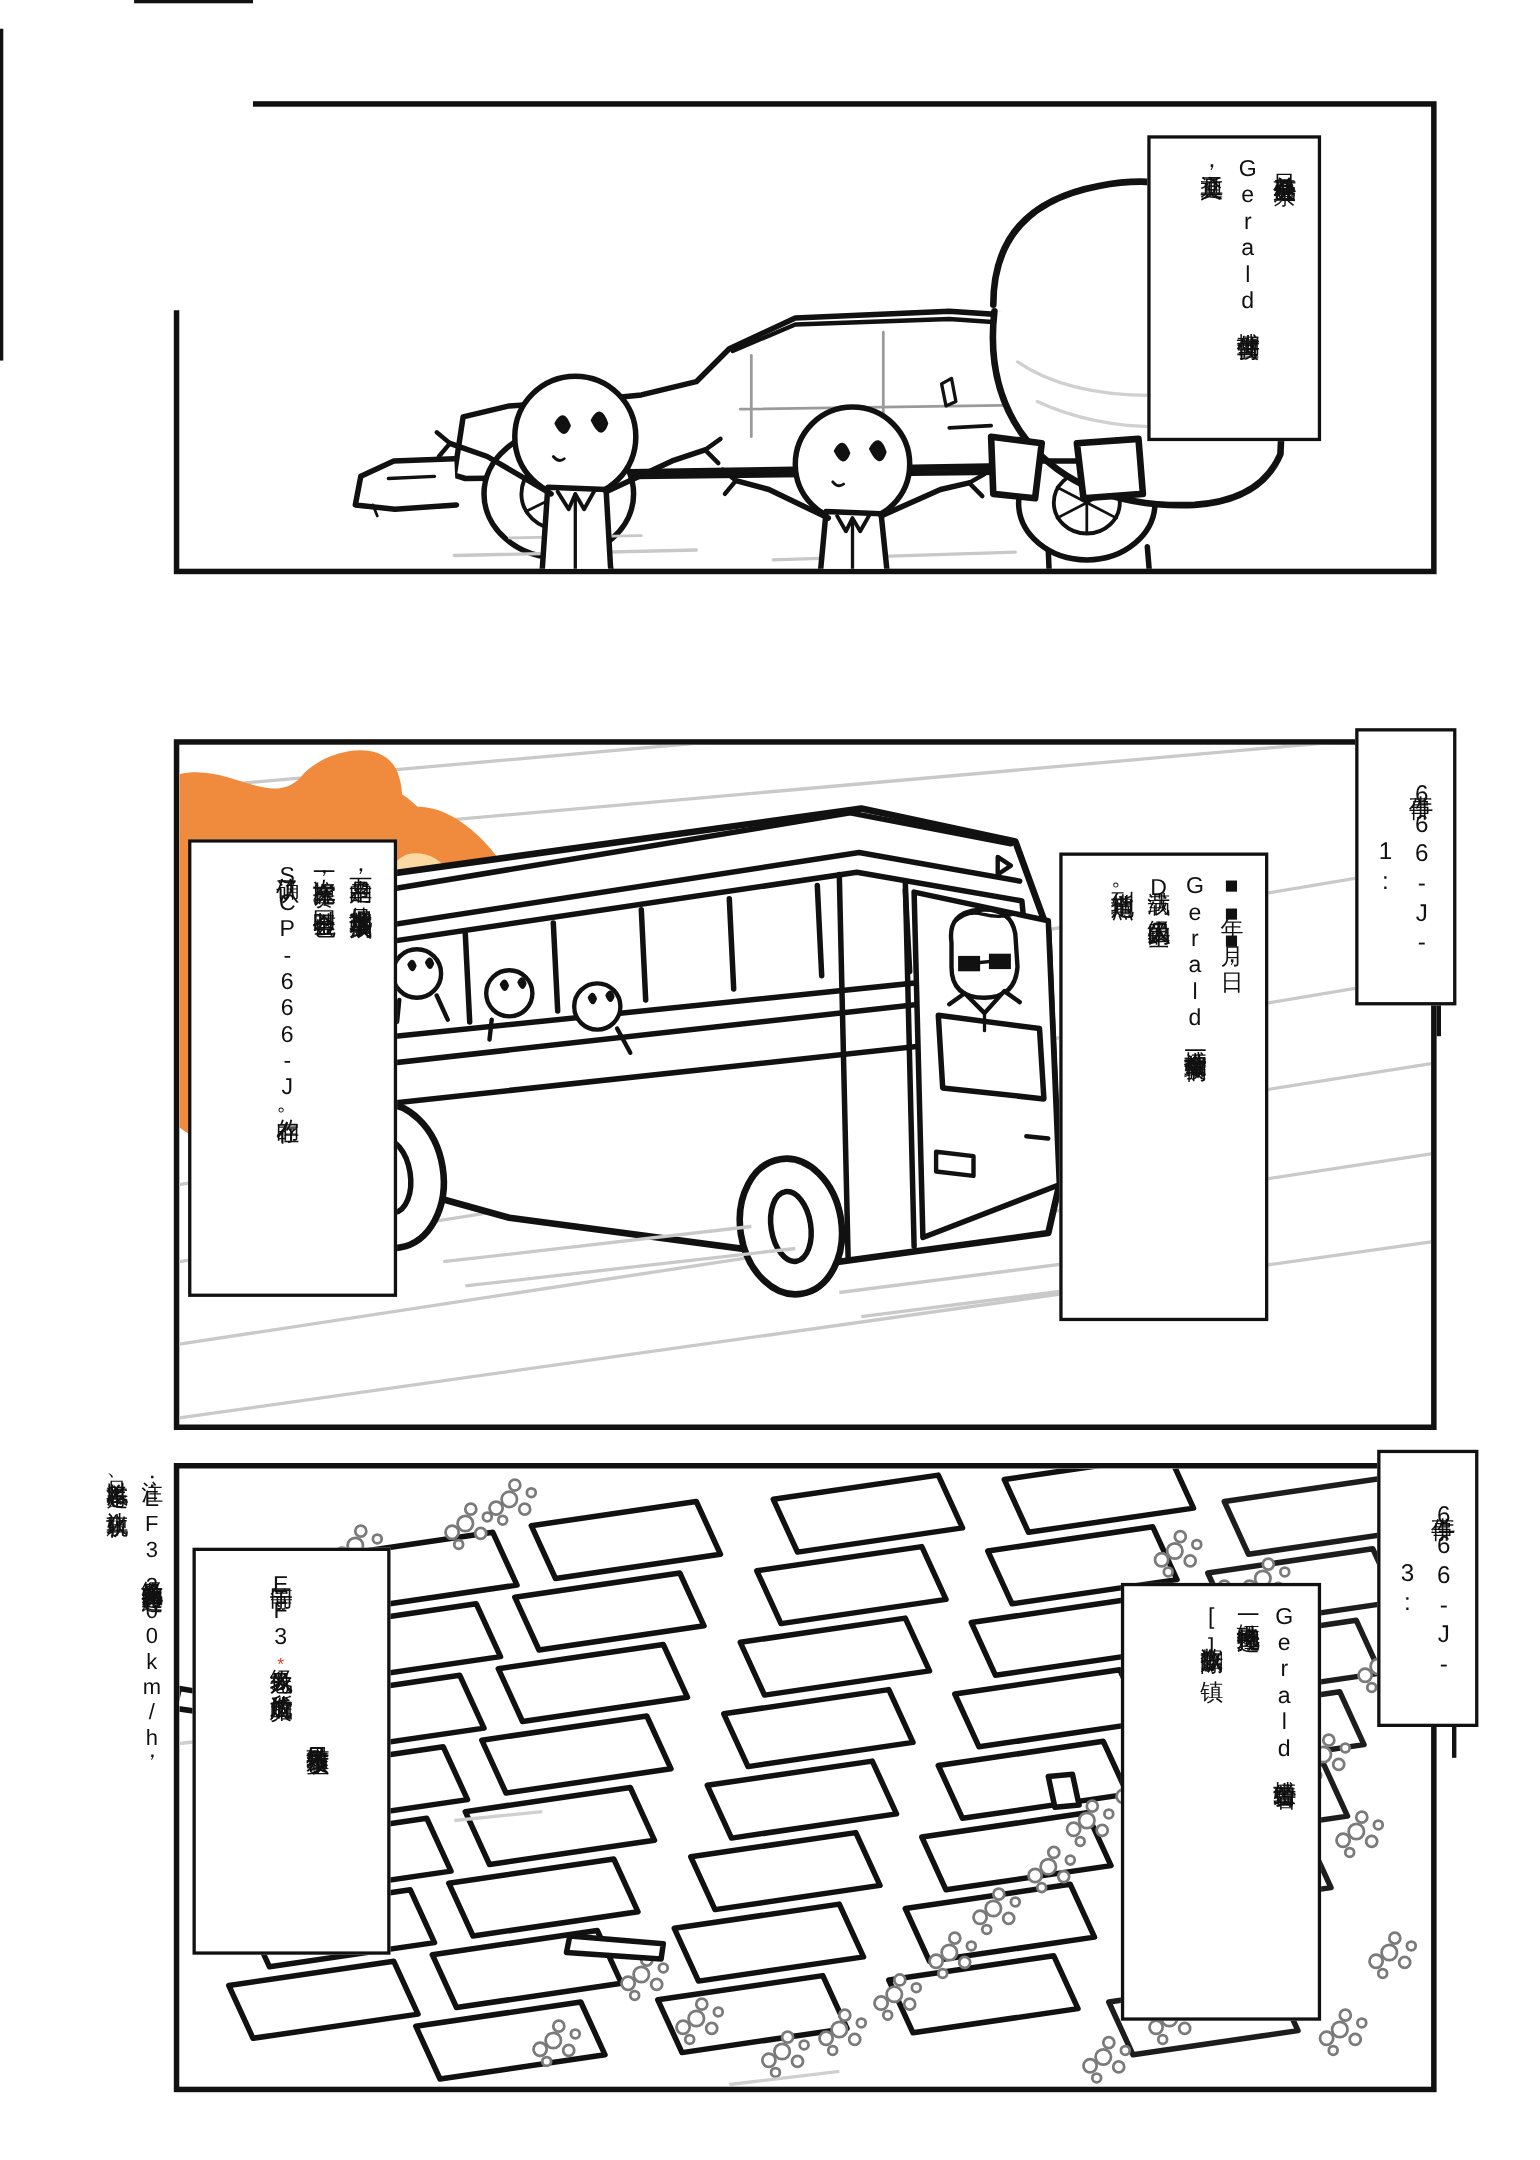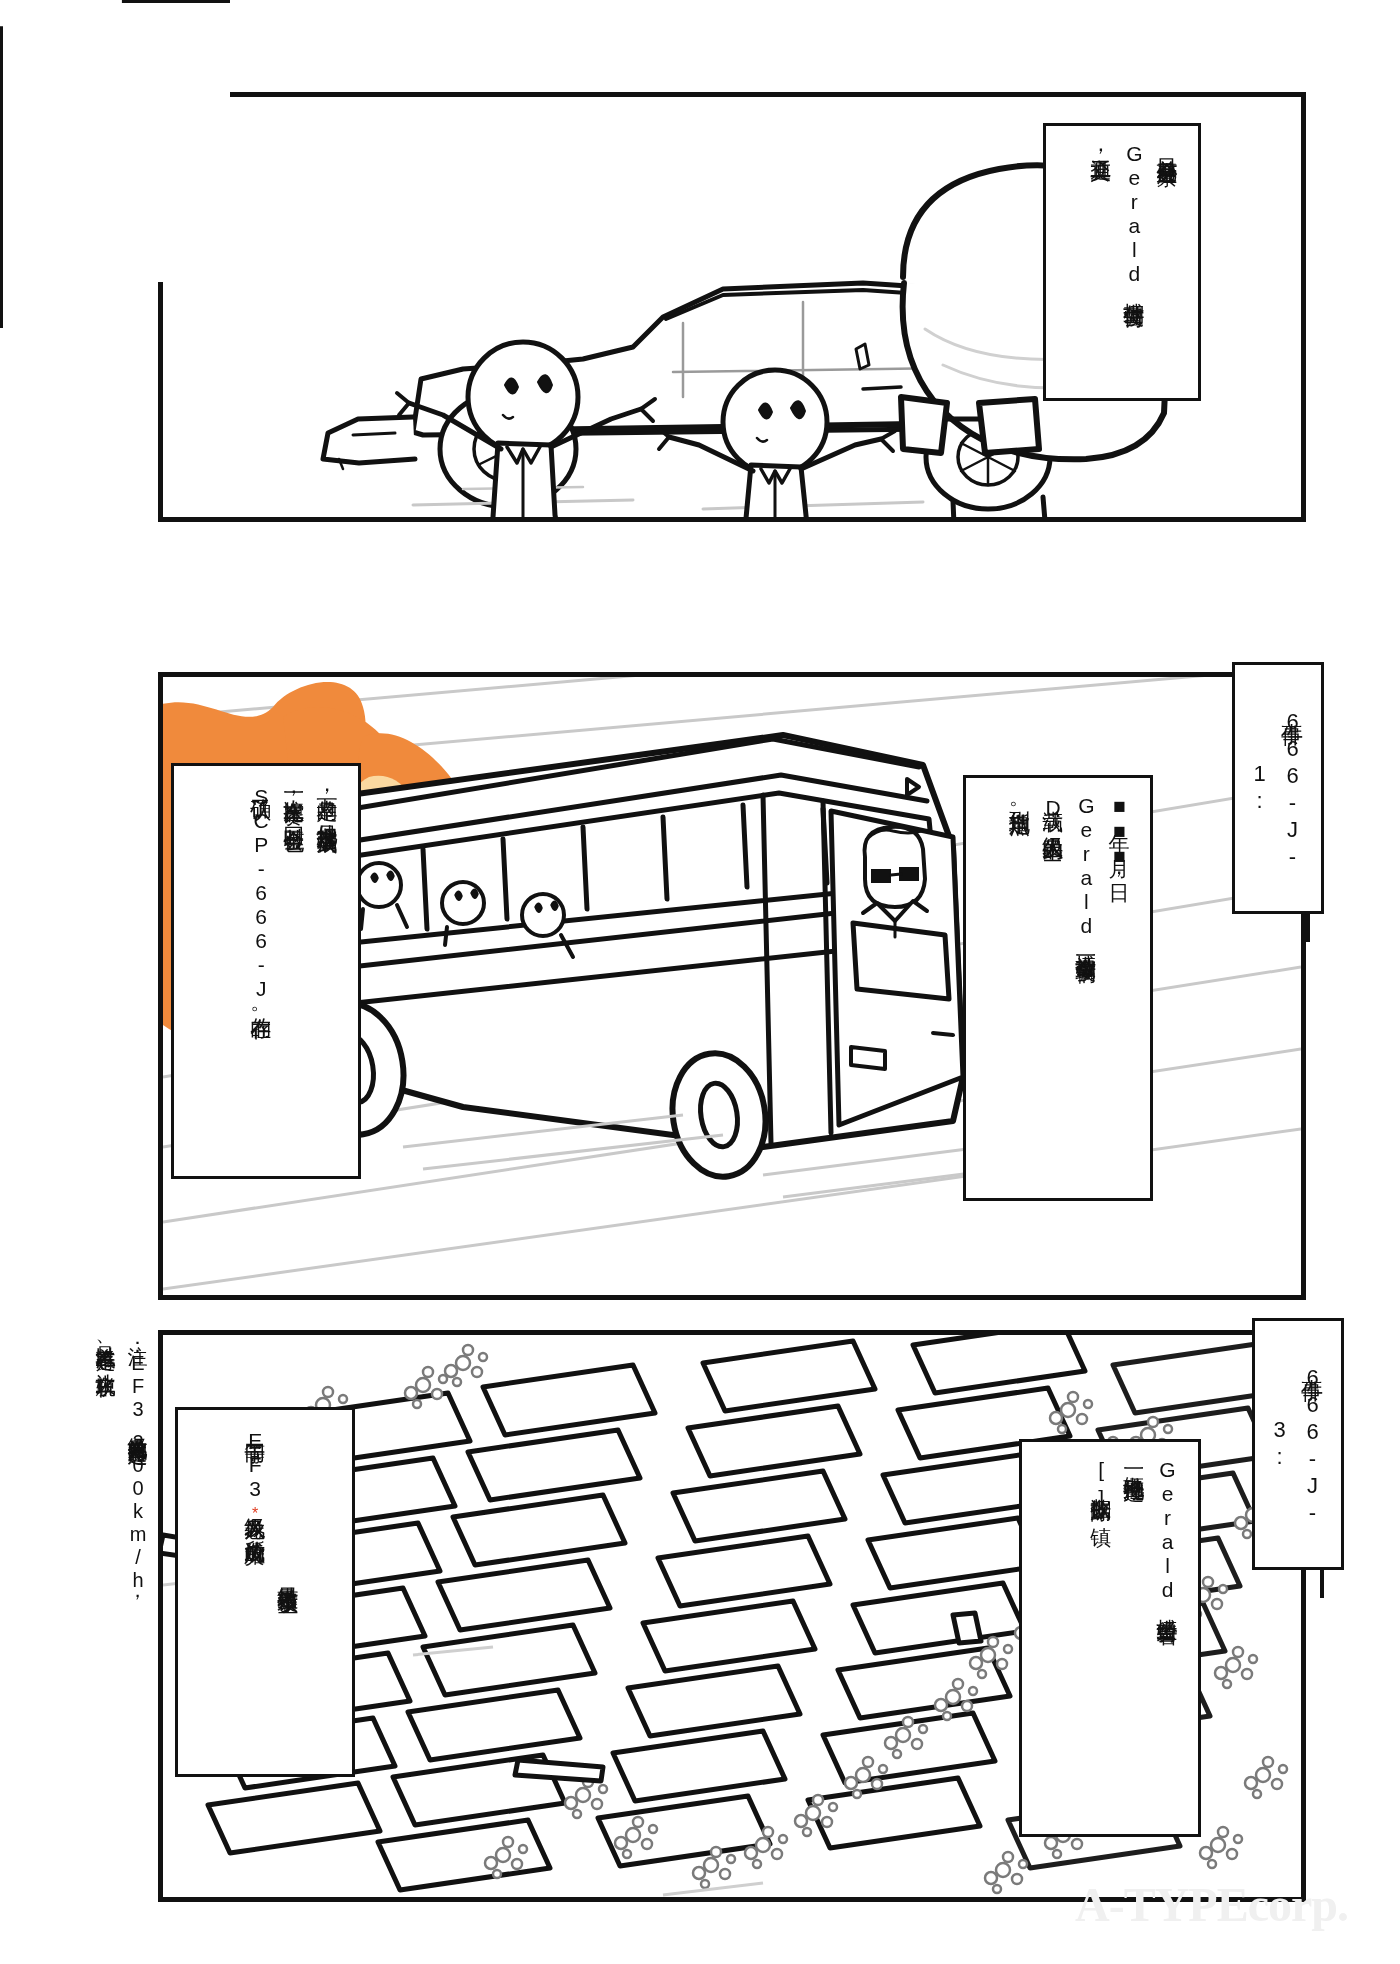--- a/index.html
+++ b/index.html
@@ -484,15 +484,14 @@
 等同于EF3级龙卷风</span><span class="red-star">*</span><span>所造成的灾难。</span>
     </div>
   </div>
 
   <div class="tag-box" id="p3-tag" style="left: 1252px; top: 1318px; width: 92px; height: 252px;">事件666-J-3:</div>
   <div class="tag-stub" style="left: 1320px; top: 1568px; height: 30px;"></div>
 
   <div class="vbox-plain" id="footnote" style="left: 44px; top: 1330px; width: 110px; height: 600px; font-size: 20px;">注：EF3级龙卷风的风速可超过200km/h，
 足以将汽车卷走、让火车脱轨。</div>
 
-  <div class="watermark">A-TYPEcorp.</div>
 
 </div>
 
 </body></html>

